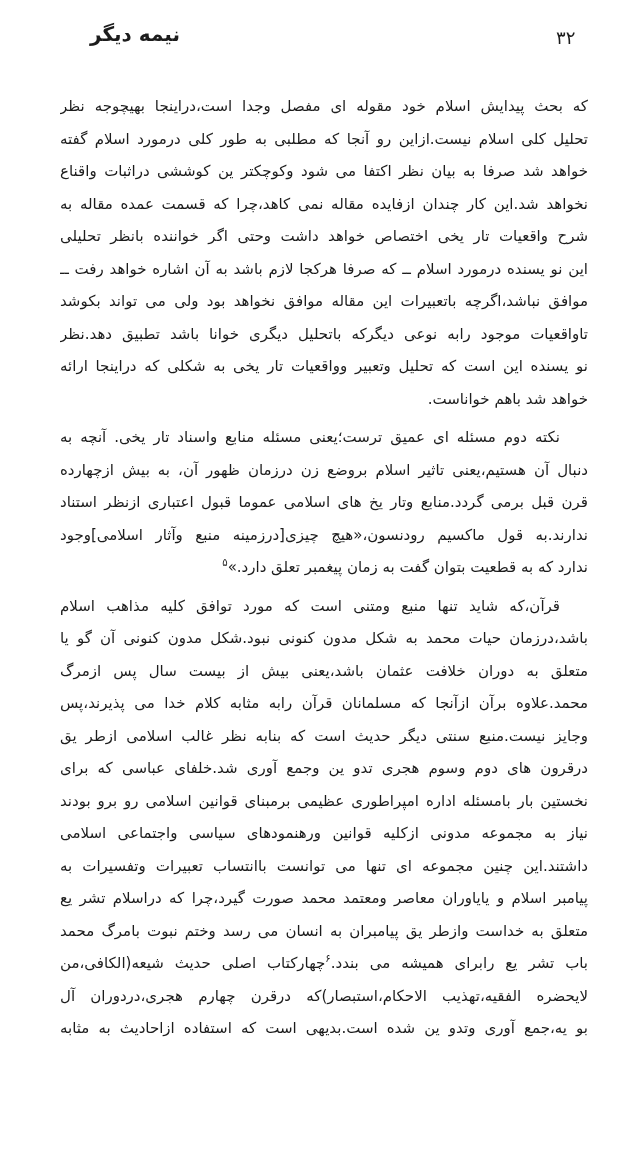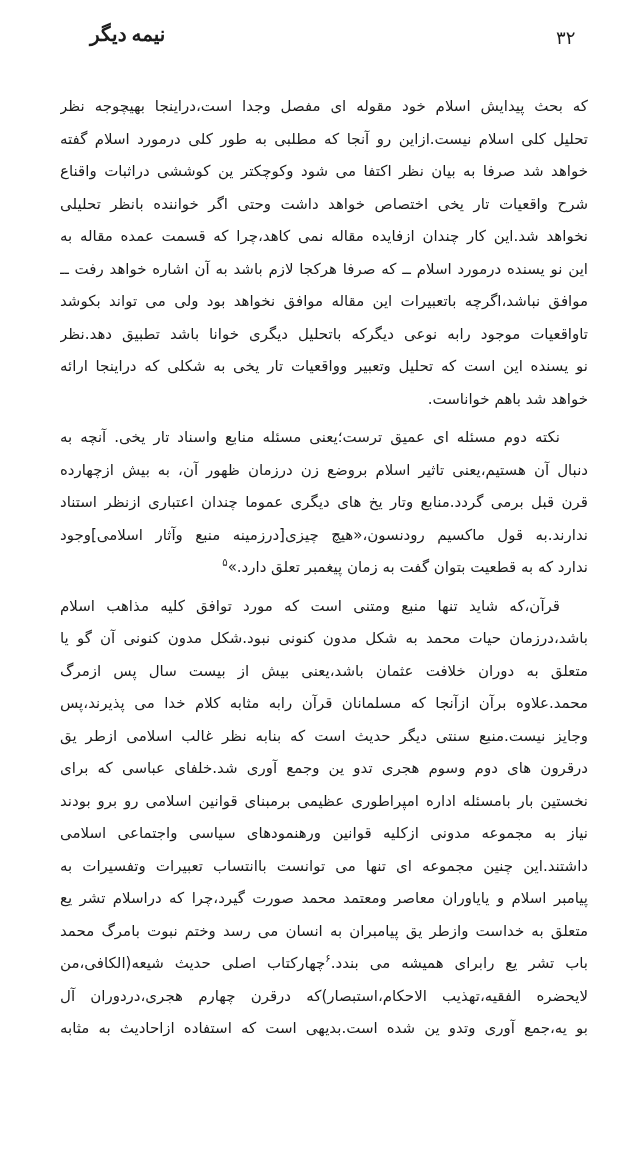--- a/index.html
+++ b/index.html
@@ -14,21 +14,20 @@
     overflow: hidden;
   }
   .running-head {
     position: absolute;
     top: 22px;
     left: 90px;
     direction: rtl;
     font-size: 20px;
     font-weight: bold;
     letter-spacing: 0.5px;
-    font-family: Liberation Serif, serif;
   }
   .page-number {
     position: absolute;
     top: 27px;
     left: 556px;
     direction: rtl;
     font-size: 18px;
     font-weight: normal;
   }
   .body-text {
@@ -60,32 +59,32 @@
 <body>
 
 <div class="page">
   <div class="running-head">نیمه دیگر</div>
   <div class="page-number">۳۲</div>
   <div class="body-text">
       <div class="paragraph">
         <div class="line"><span>که بحث پیدایش اسلام خود مقوله ای مفصل وجدا است،دراینجا بهیچوجه نظر</span></div>
         <div class="line"><span>تحلیل کلی اسلام نیست.ازاین رو آنجا که مطلبی به طور کلی درمورد اسلام گفته</span></div>
         <div class="line"><span>خواهد شد صرفا به بیان نظر اکتفا می شود وکوچکتر ین کوششی دراثبات واقناع</span></div>
+        <div class="line"><span>نخواهد شد.این کار چندان ازفایده مقاله نمی کاهد،چرا که قسمت عمده مقاله به</span></div>
         <div class="line"><span>شرح واقعیات تار یخی اختصاص خواهد داشت وحتی اگر خواننده بانظر تحلیلی</span></div>
-        <div class="line"><span>نخواهد شد.این کار چندان ازفایده مقاله نمی کاهد،چرا که قسمت عمده مقاله به</span></div>
         <div class="line"><span>این نو یسنده درمورد اسلام ــ که صرفا هرکجا لازم باشد به آن اشاره خواهد رفت ــ</span></div>
         <div class="line"><span>موافق نباشد،اگرچه باتعبیرات این مقاله موافق نخواهد بود ولی می تواند بکوشد</span></div>
         <div class="line"><span>تاواقعیات موجود رابه نوعی دیگرکه باتحلیل دیگری خوانا باشد تطبیق دهد.نظر</span></div>
         <div class="line"><span>نو یسنده این است که تحلیل وتعبیر وواقعیات تار یخی به شکلی که دراینجا ارائه</span></div>
         <div class="line last"><span>خواهد شد باهم خواناست.</span></div>
       </div>
       <div class="paragraph">
         <div class="line indent"><span>نکته دوم مسئله ای عمیق ترست؛یعنی مسئله منابع واسناد تار یخی. آنچه به</span></div>
         <div class="line"><span>دنبال آن هستیم،یعنی تاثیر اسلام بروضع زن درزمان ظهور آن، به بیش ازچهارده</span></div>
-        <div class="line"><span>قرن قبل برمی گردد.منابع وتار یخ های دیگری عموما چندان اعتباری ازنظر استناد</span></div>
+        <div class="line"><span>قرن قبل برمی گردد.منابع وتار یخ های اسلامی عموما قبول اعتباری ازنظر استناد</span></div>
         <div class="line"><span>ندارند.به قول ماکسیم رودنسون،«هیچ چیزی[درزمینه منبع وآثار اسلامی]وجود</span></div>
         <div class="line last"><span>ندارد که به قطعیت بتوان گفت به زمان پیغمبر تعلق دارد.»</span><sup>۵</sup></div>
       </div>
       <div class="paragraph gap-before">
         <div class="line indent"><span>قرآن،که شاید تنها منبع ومتنی است که مورد توافق کلیه مذاهب اسلام</span></div>
         <div class="line"><span>باشد،درزمان حیات محمد به شکل مدون کنونی نبود.شکل مدون کنونی آن گو یا</span></div>
         <div class="line"><span>متعلق به دوران خلافت عثمان باشد،یعنی بیش از بیست سال پس ازمرگ</span></div>
         <div class="line"><span>محمد.علاوه برآن ازآنجا که مسلمانان قرآن رابه مثابه کلام خدا می پذیرند،پس</span></div>
         <div class="line"><span>وجایز نیست.منبع سنتی دیگر حدیث است که بنابه نظر غالب اسلامی ازطر یق</span></div>
         <div class="line"><span>درقرون های دوم وسوم هجری تدو ین وجمع آوری شد.خلفای عباسی که برای</span></div>

